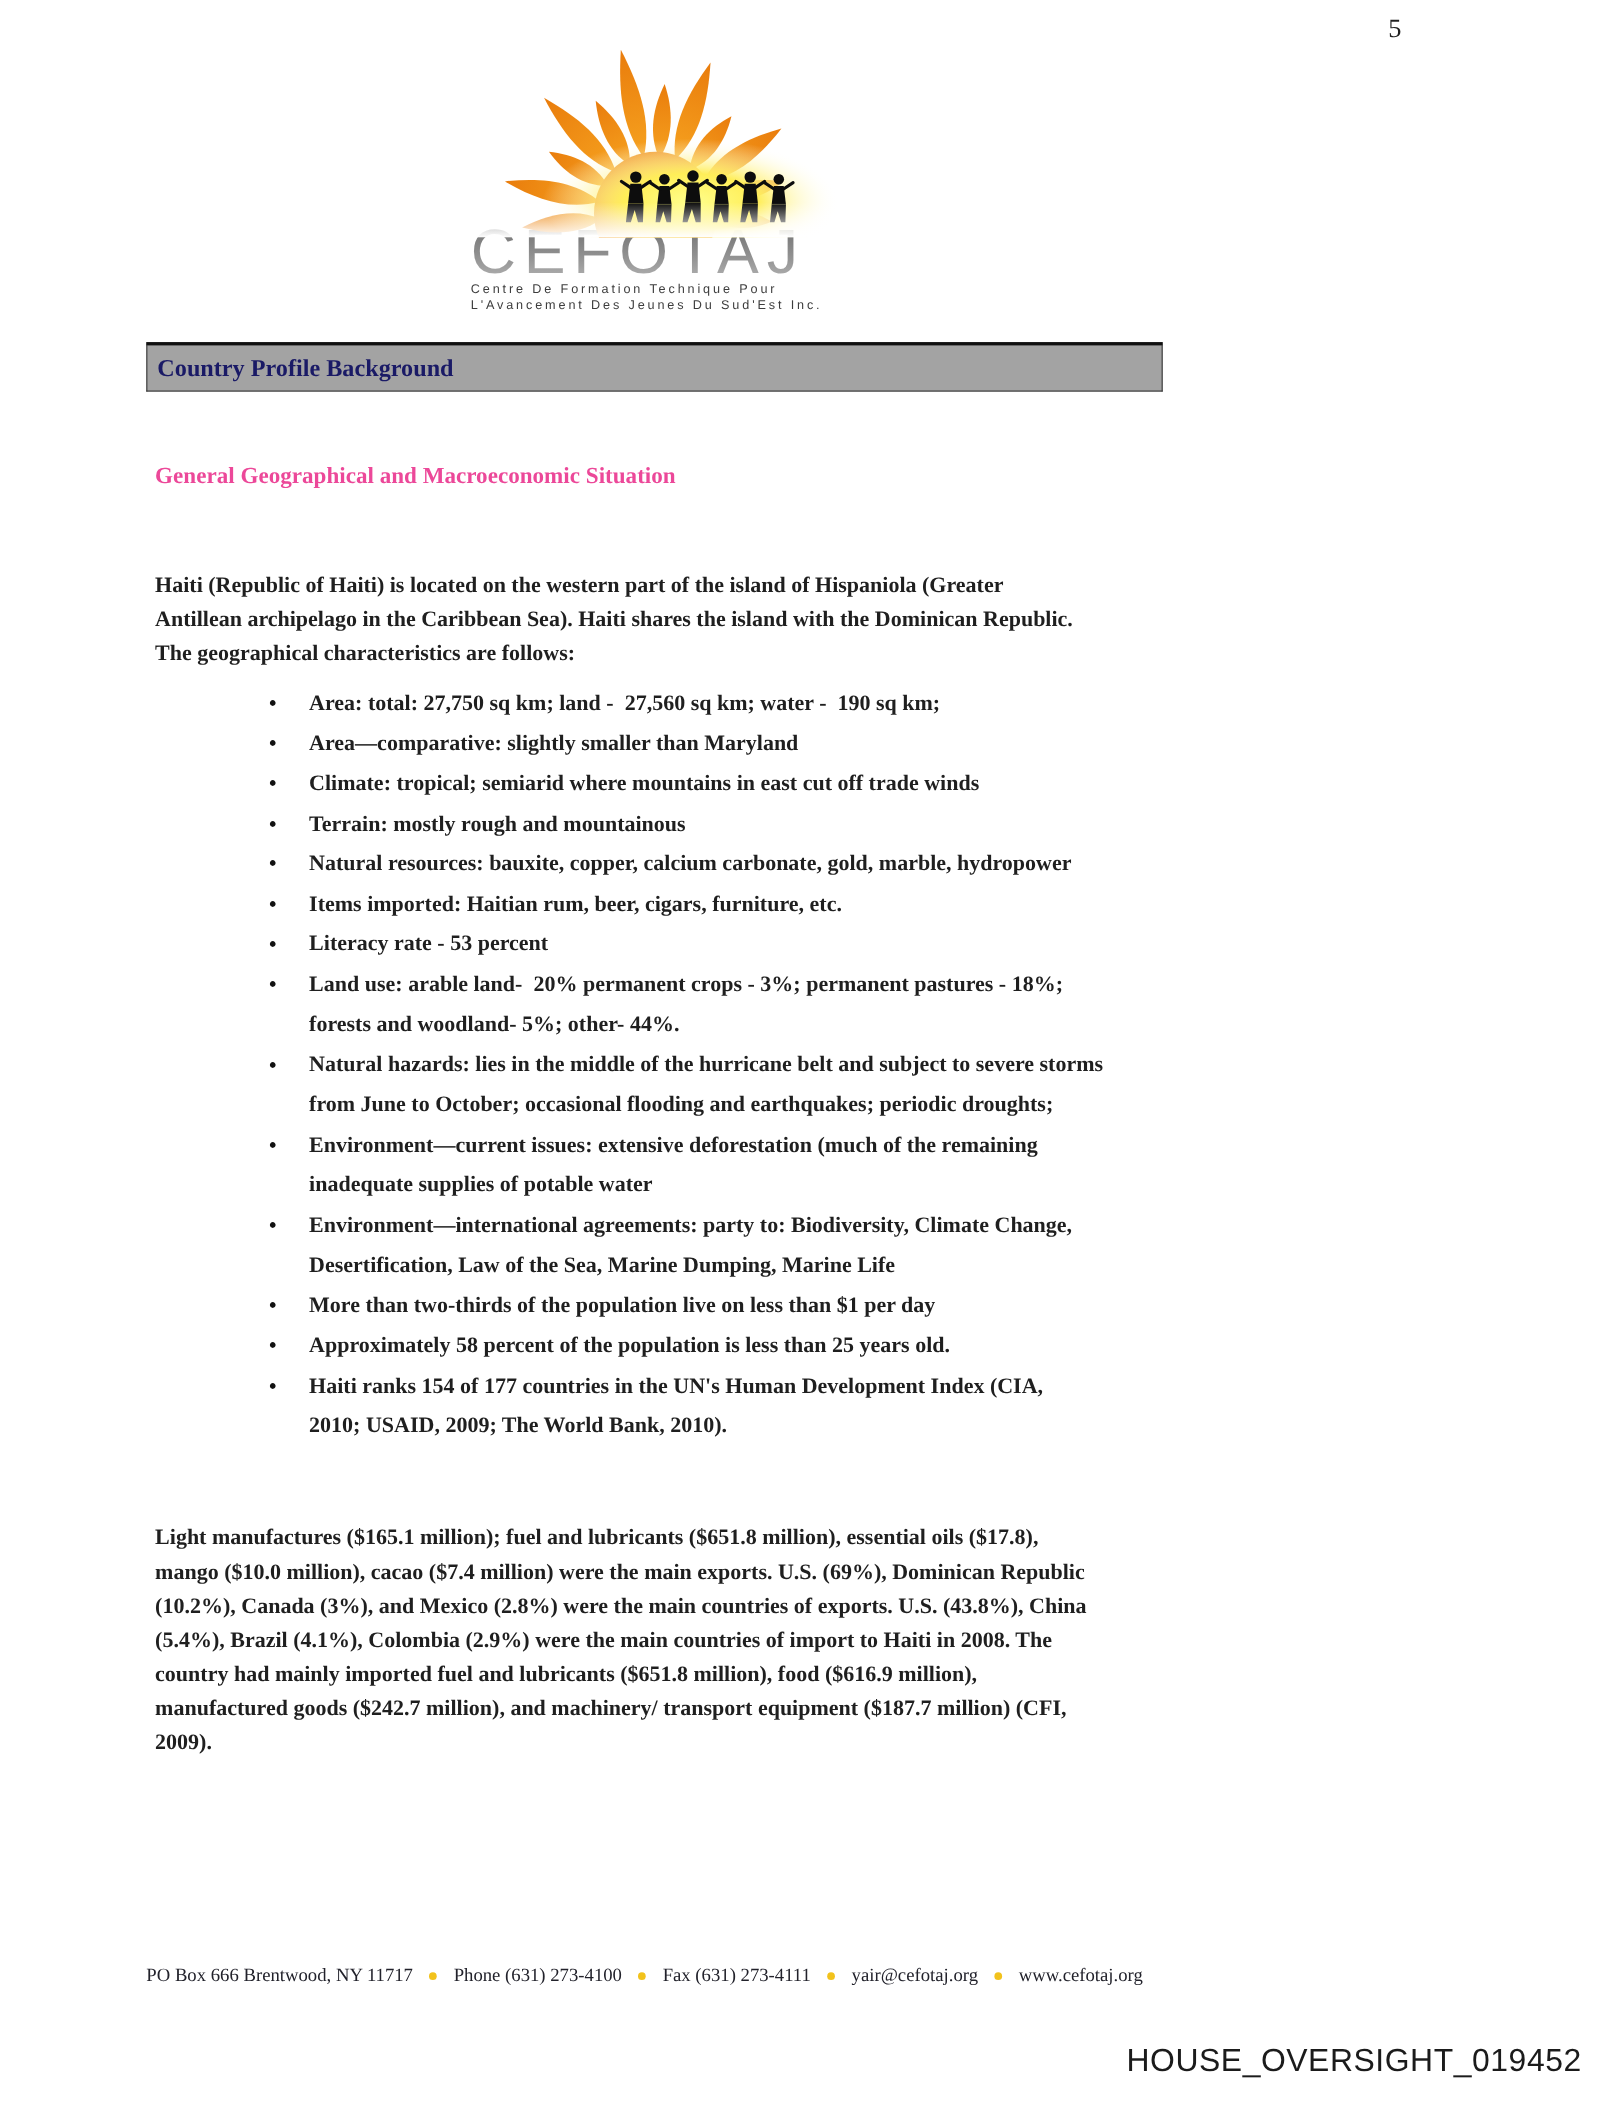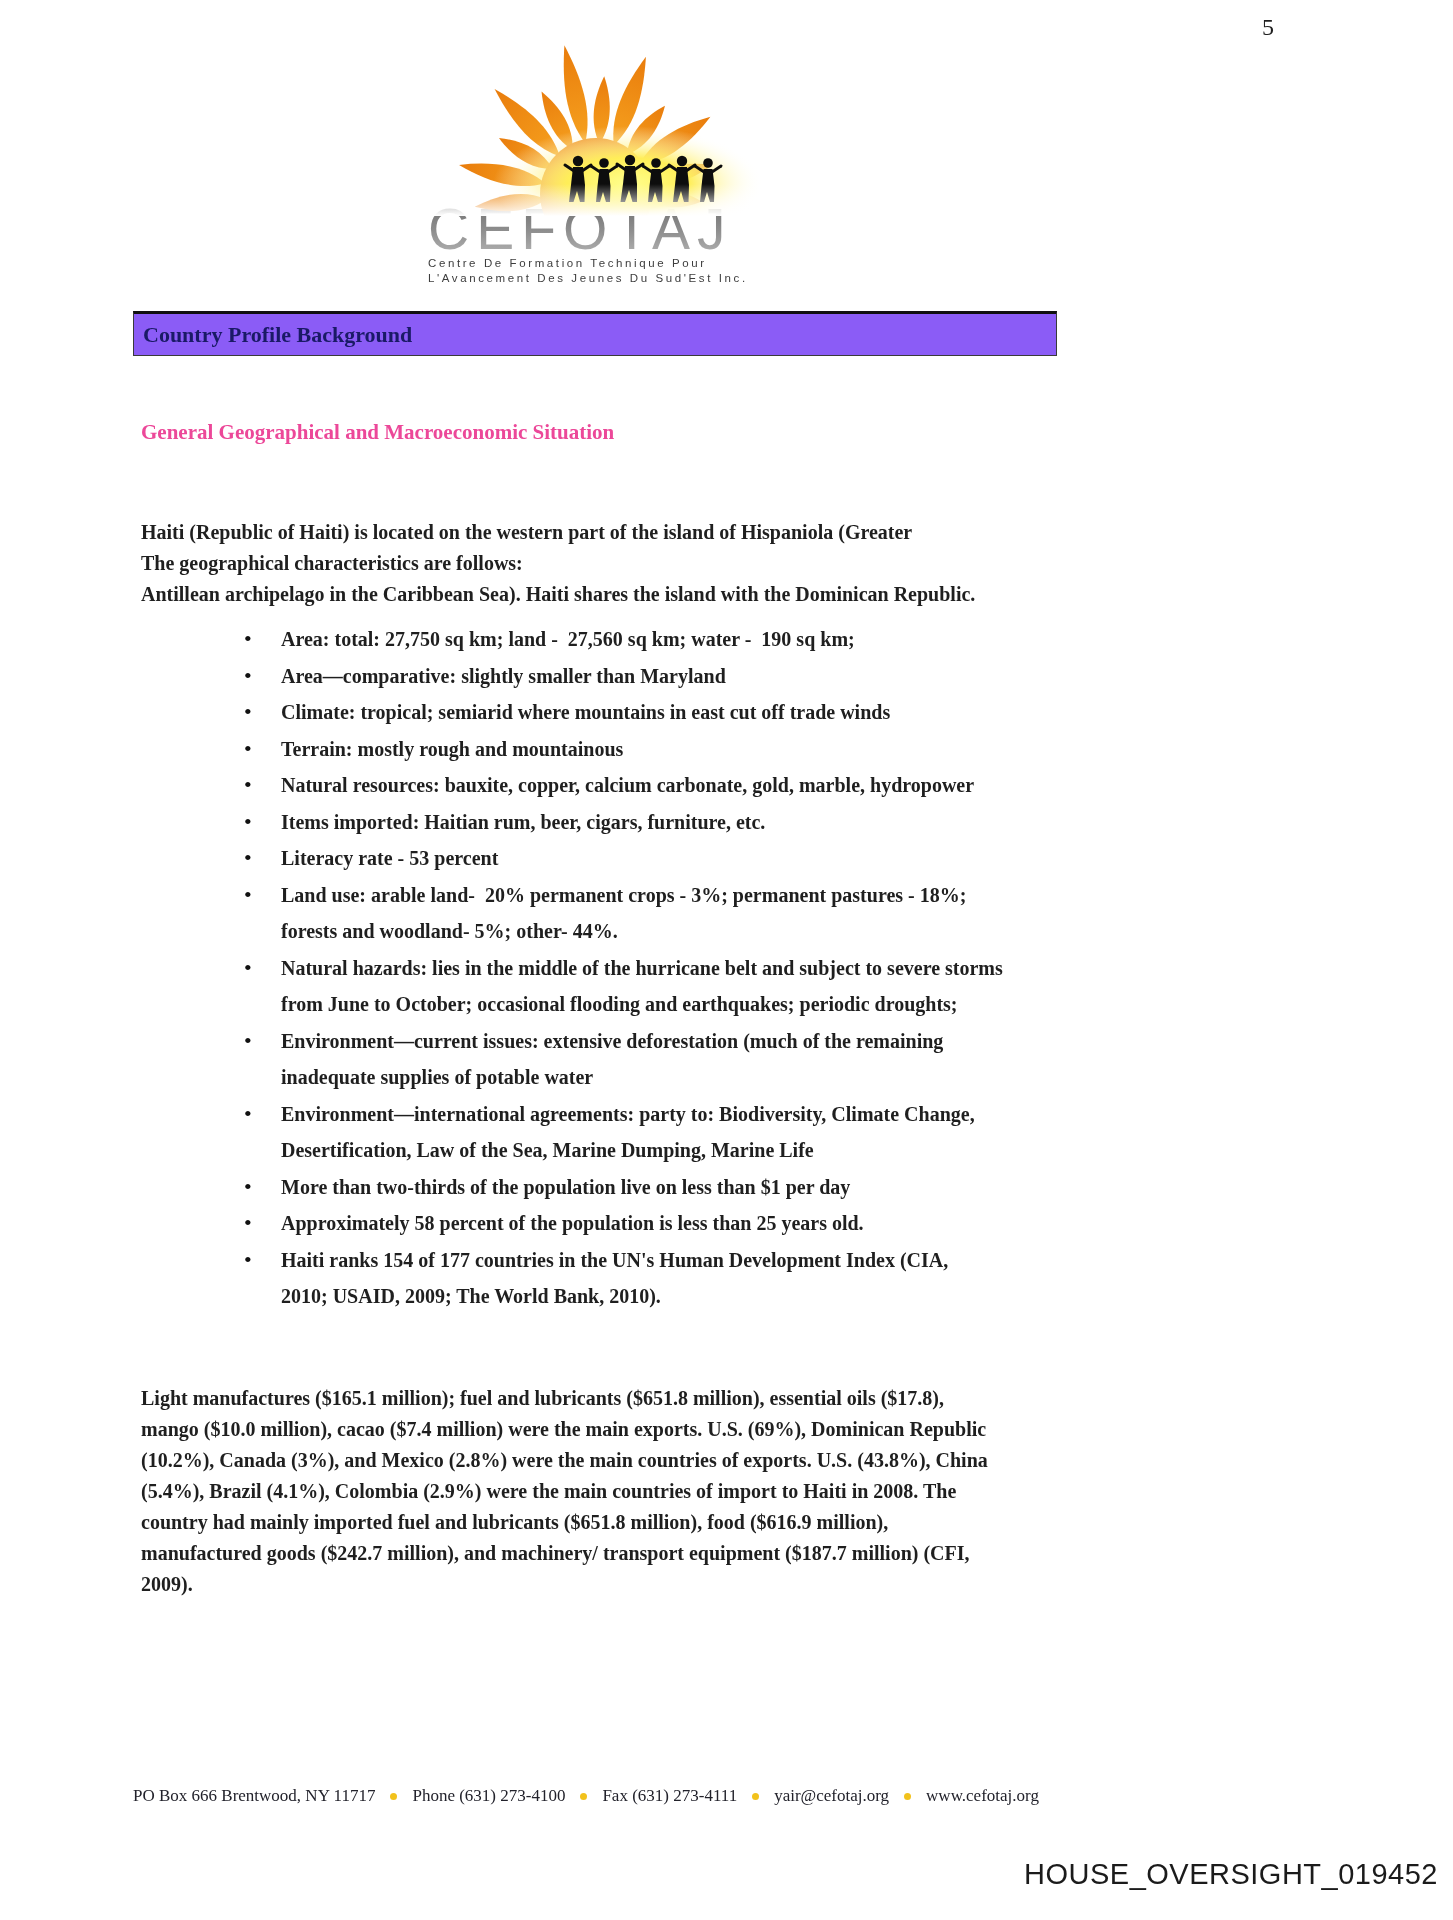--- a/index.html
+++ b/index.html
@@ -46,21 +46,21 @@
     font-size:11.5px;line-height:15px;
     letter-spacing:2.6px;
     color:#3d3d3d;
   }
 
   
   .section-box{
     position:absolute;left:133px;top:311px;width:922px;height:41px;
     border:1px solid #3a3a3a;
     border-top:3px solid #101010;
-    background:#8b5cf6;
+    background:#a3a3a3;
     display:flex;align-items:center;
   }
   .section-box-title{
     padding-left:9px;
     font-size:22px;font-weight:bold;color:#1a1a66;
   }
 
   
   .sub-heading{
     position:absolute;left:141px;top:420px;
@@ -212,22 +212,22 @@
   </div>
 
   <div class="section-box">
     <span class="section-box-title">Country Profile Background</span>
   </div>
 
   <div class="sub-heading">General Geographical and Macroeconomic Situation</div>
 
   <div class="intro-paragraph">
     <div class="line">Haiti (Republic of Haiti) is located on the western part of the island of Hispaniola (Greater</div>
+    <div class="line">Antillean archipelago in the Caribbean Sea). Haiti shares the island with the Dominican Republic.</div>
     <div class="line">The geographical characteristics are follows:</div>
-    <div class="line">Antillean archipelago in the Caribbean Sea). Haiti shares the island with the Dominican Republic.</div>
   </div>
 
   <ul class="bullets">
     <li>
       <div class="line">Area: total: 27,750 sq km; land -  27,560 sq km; water -  190 sq km;</div>
     </li>
     <li>
       <div class="line">Area—comparative: slightly smaller than Maryland</div>
     </li>
     <li>

